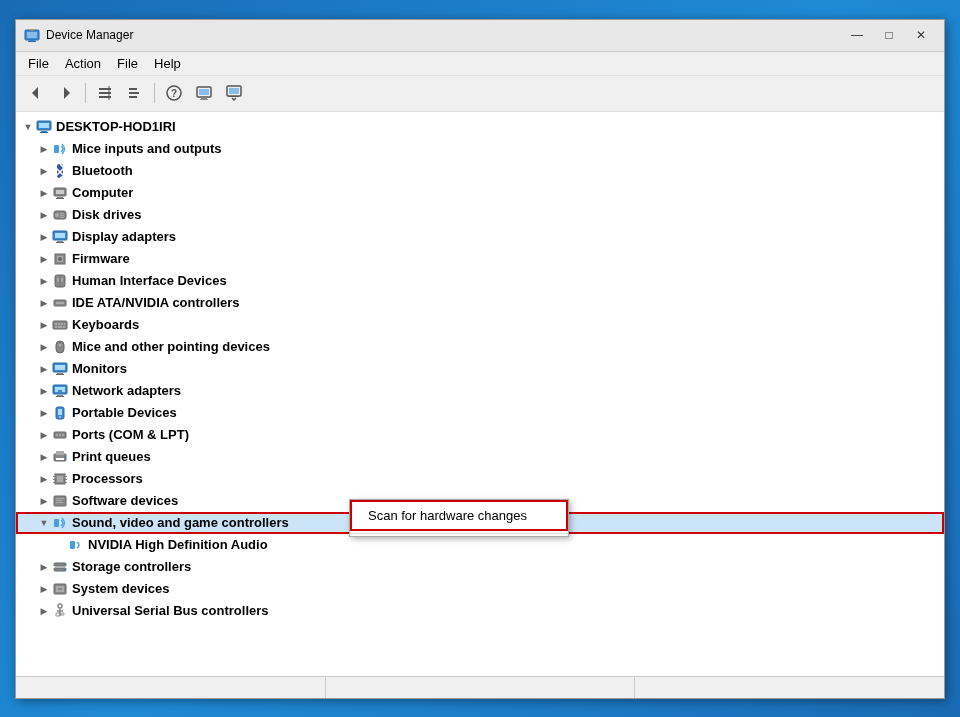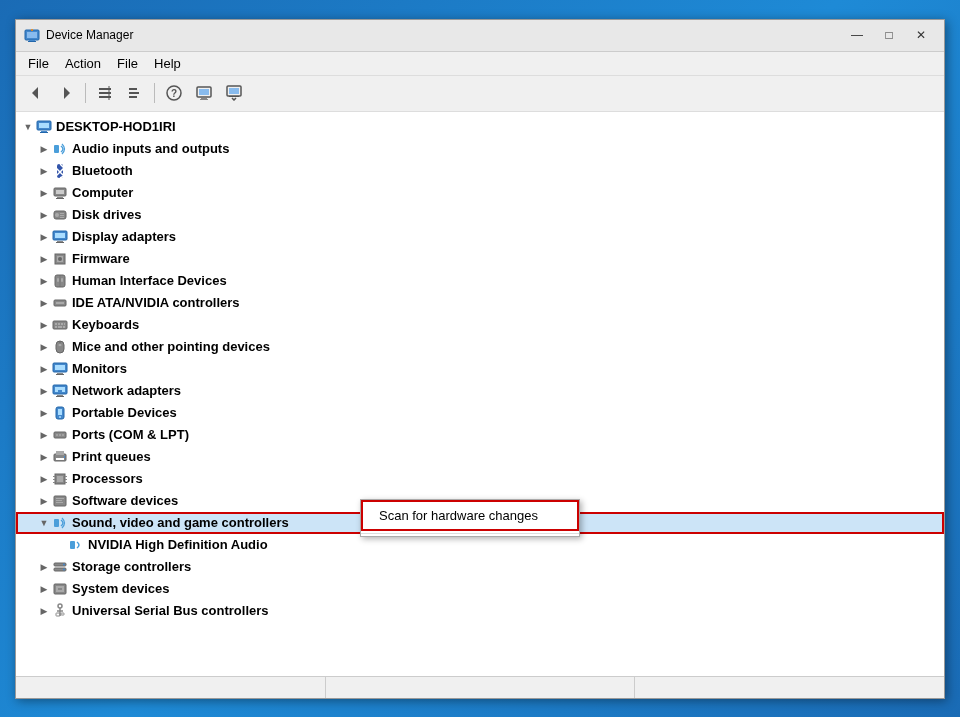--- a/index.html
+++ b/index.html
@@ -158,21 +158,21 @@
       flex: 1;
       border-right: 1px solid #ccc;
       height: 100%;
       display: flex;
       align-items: center;
       padding: 0 4px;
     }
     
     .context-menu {
       position: absolute;
-      left: 344px;
+      left: 333px;
       top: 387px;
       background: white;
       border: 1px solid #aaa;
       box-shadow: 2px 2px 6px rgba(0,0,0,0.3);
       z-index: 100;
       min-width: 220px;
     }
     .context-menu-item {
       padding: 6px 16px;
       cursor: pointer;
@@ -290,21 +290,21 @@
       <div class="tree-item">
         <div class="indent" style="width:20px"></div>
         <div class="expander">▶</div>
         <div class="item-icon">
           <svg width="16" height="16" viewBox="0 0 16 16">
             <rect x="2" y="4" width="5" height="8" rx="1" fill="#4a9eda"></rect>
             <path d="M9 5 Q13 8 9 11" fill="none" stroke="#4a9eda" stroke-width="1.5"></path>
             <path d="M10 3 Q15 8 10 13" fill="none" stroke="#4a9eda" stroke-width="1.2"></path>
           </svg>
         </div>
-        <span class="item-label">Audio inputs and outputs</span>
+        <span class="item-label">Mice inputs and outputs</span>
       </div>
 
       <div class="tree-item">
         <div class="indent" style="width:20px"></div>
         <div class="expander">▶</div>
         <div class="item-icon">
           <svg width="16" height="16" viewBox="0 0 16 16">
             <rect x="5" y="1" width="6" height="14" rx="2" fill="#3355aa"></rect>
             <path d="M8 1 L12 5 L8 9 L12 13 L8 15" fill="none" stroke="white" stroke-width="1.5"></path>
             <path d="M8 9 L4 5" fill="none" stroke="white" stroke-width="1.5"></path>

